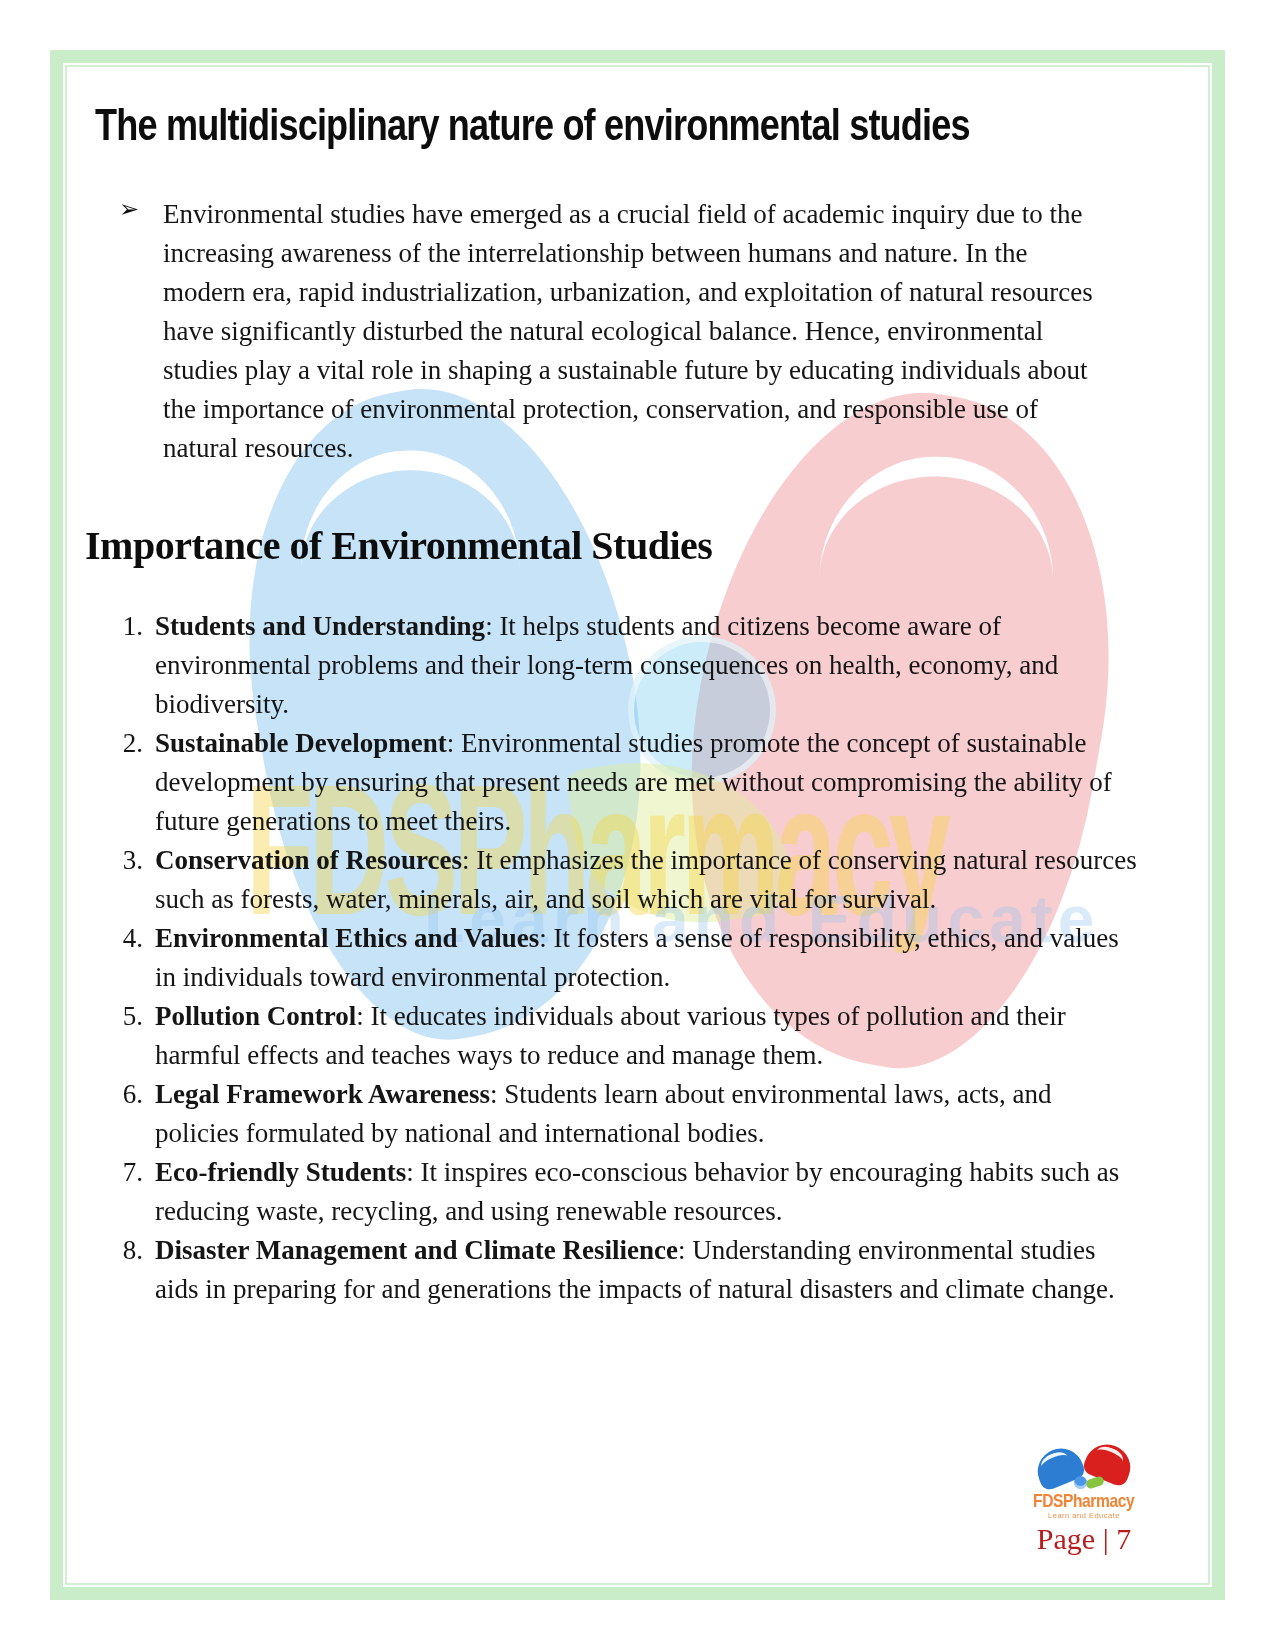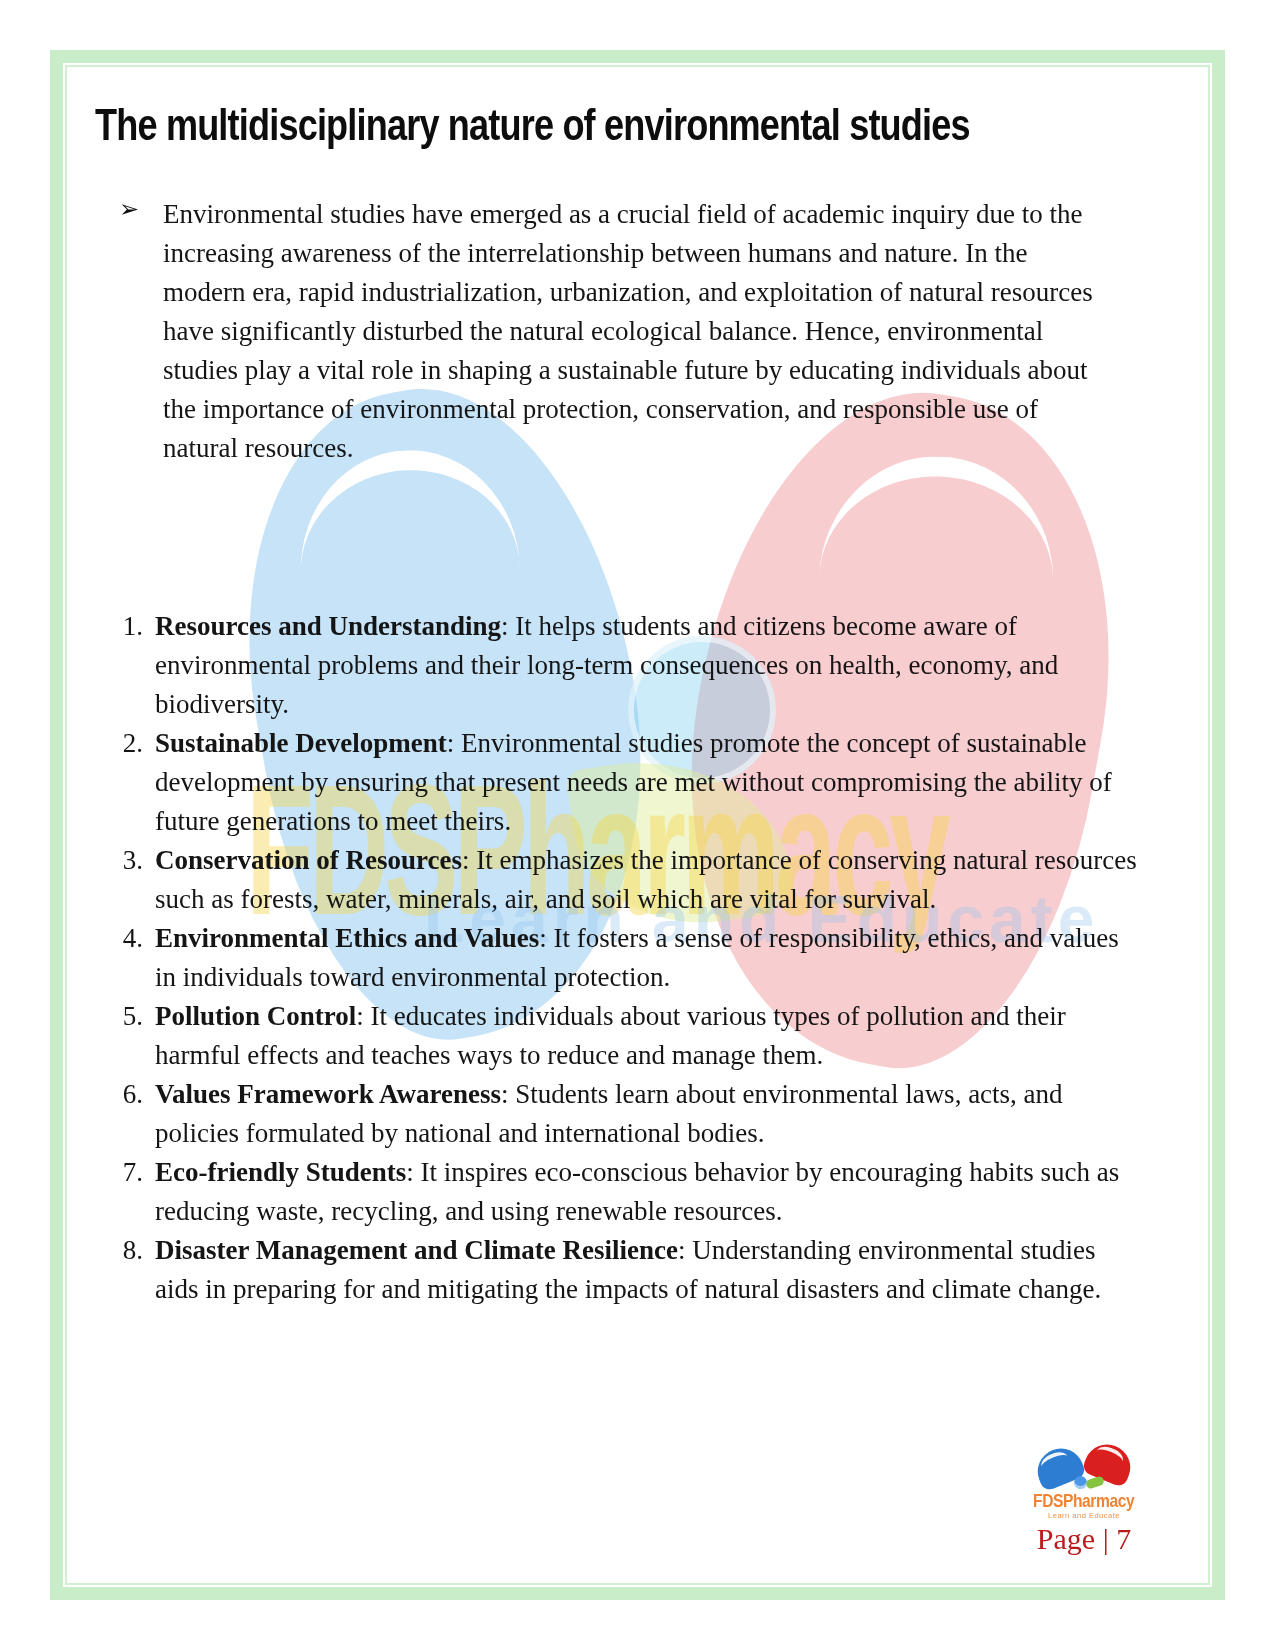--- a/index.html
+++ b/index.html
@@ -155,45 +155,46 @@
 
   <div class="content">
 
     <h1 class="doc-title">The multidisciplinary nature of environmental studies</h1>
 
     <div class="intro">
       <span class="bullet">➢</span>
       <p>Environmental studies have emerged as a crucial field of academic inquiry due to the increasing awareness of the interrelationship between humans and nature. In the modern era, rapid industrialization, urbanization, and exploitation of natural resources have significantly disturbed the natural ecological balance. Hence, environmental studies play a vital role in shaping a sustainable future by educating individuals about the importance of environmental protection, conservation, and responsible use of natural resources.</p>
     </div>
 
+    <h2 class="section-heading">Importance of Environmental Studies</h2>
 
     <ol class="num-list">
       <li>
-        <span class="num">1.</span><span class="term">Resources and Understanding</span><span>: It helps students and citizens become aware of environmental problems and their long-term consequences on health, economy, and biodiversity.</span>
+        <span class="num">1.</span><span class="term">Students and Understanding</span><span>: It helps students and citizens become aware of environmental problems and their long-term consequences on health, economy, and biodiversity.</span>
       </li>
       <li>
         <span class="num">2.</span><span class="term">Sustainable Development</span><span>: Environmental studies promote the concept of sustainable development by ensuring that present needs are met without compromising the ability of future generations to meet theirs.</span>
       </li>
       <li>
         <span class="num">3.</span><span class="term">Conservation of Resources</span><span>: It emphasizes the importance of conserving natural resources such as forests, water, minerals, air, and soil which are vital for survival.</span>
       </li>
       <li>
         <span class="num">4.</span><span class="term">Environmental Ethics and Values</span><span>: It fosters a sense of responsibility, ethics, and values in individuals toward environmental protection.</span>
       </li>
       <li>
         <span class="num">5.</span><span class="term">Pollution Control</span><span>: It educates individuals about various types of pollution and their harmful effects and teaches ways to reduce and manage them.</span>
       </li>
       <li>
-        <span class="num">6.</span><span class="term">Values Framework Awareness</span><span>: Students learn about environmental laws, acts, and policies formulated by national and international bodies.</span>
+        <span class="num">6.</span><span class="term">Legal Framework Awareness</span><span>: Students learn about environmental laws, acts, and policies formulated by national and international bodies.</span>
       </li>
       <li>
         <span class="num">7.</span><span class="term">Eco-friendly Students</span><span>: It inspires eco-conscious behavior by encouraging habits such as reducing waste, recycling, and using renewable resources.</span>
       </li>
       <li>
-        <span class="num">8.</span><span class="term">Disaster Management and Climate Resilience</span><span>: Understanding environmental studies aids in preparing for and mitigating the impacts of natural disasters and climate change.</span>
+        <span class="num">8.</span><span class="term">Disaster Management and Climate Resilience</span><span>: Understanding environmental studies aids in preparing for and generations the impacts of natural disasters and climate change.</span>
       </li>
     </ol>
 
   </div>
 
   <div class="footer">
     <div class="logo-caps">
       <div class="cap cap-blue"></div>
       <div class="cap cap-red"></div>
       <div class="pill-round"></div>

